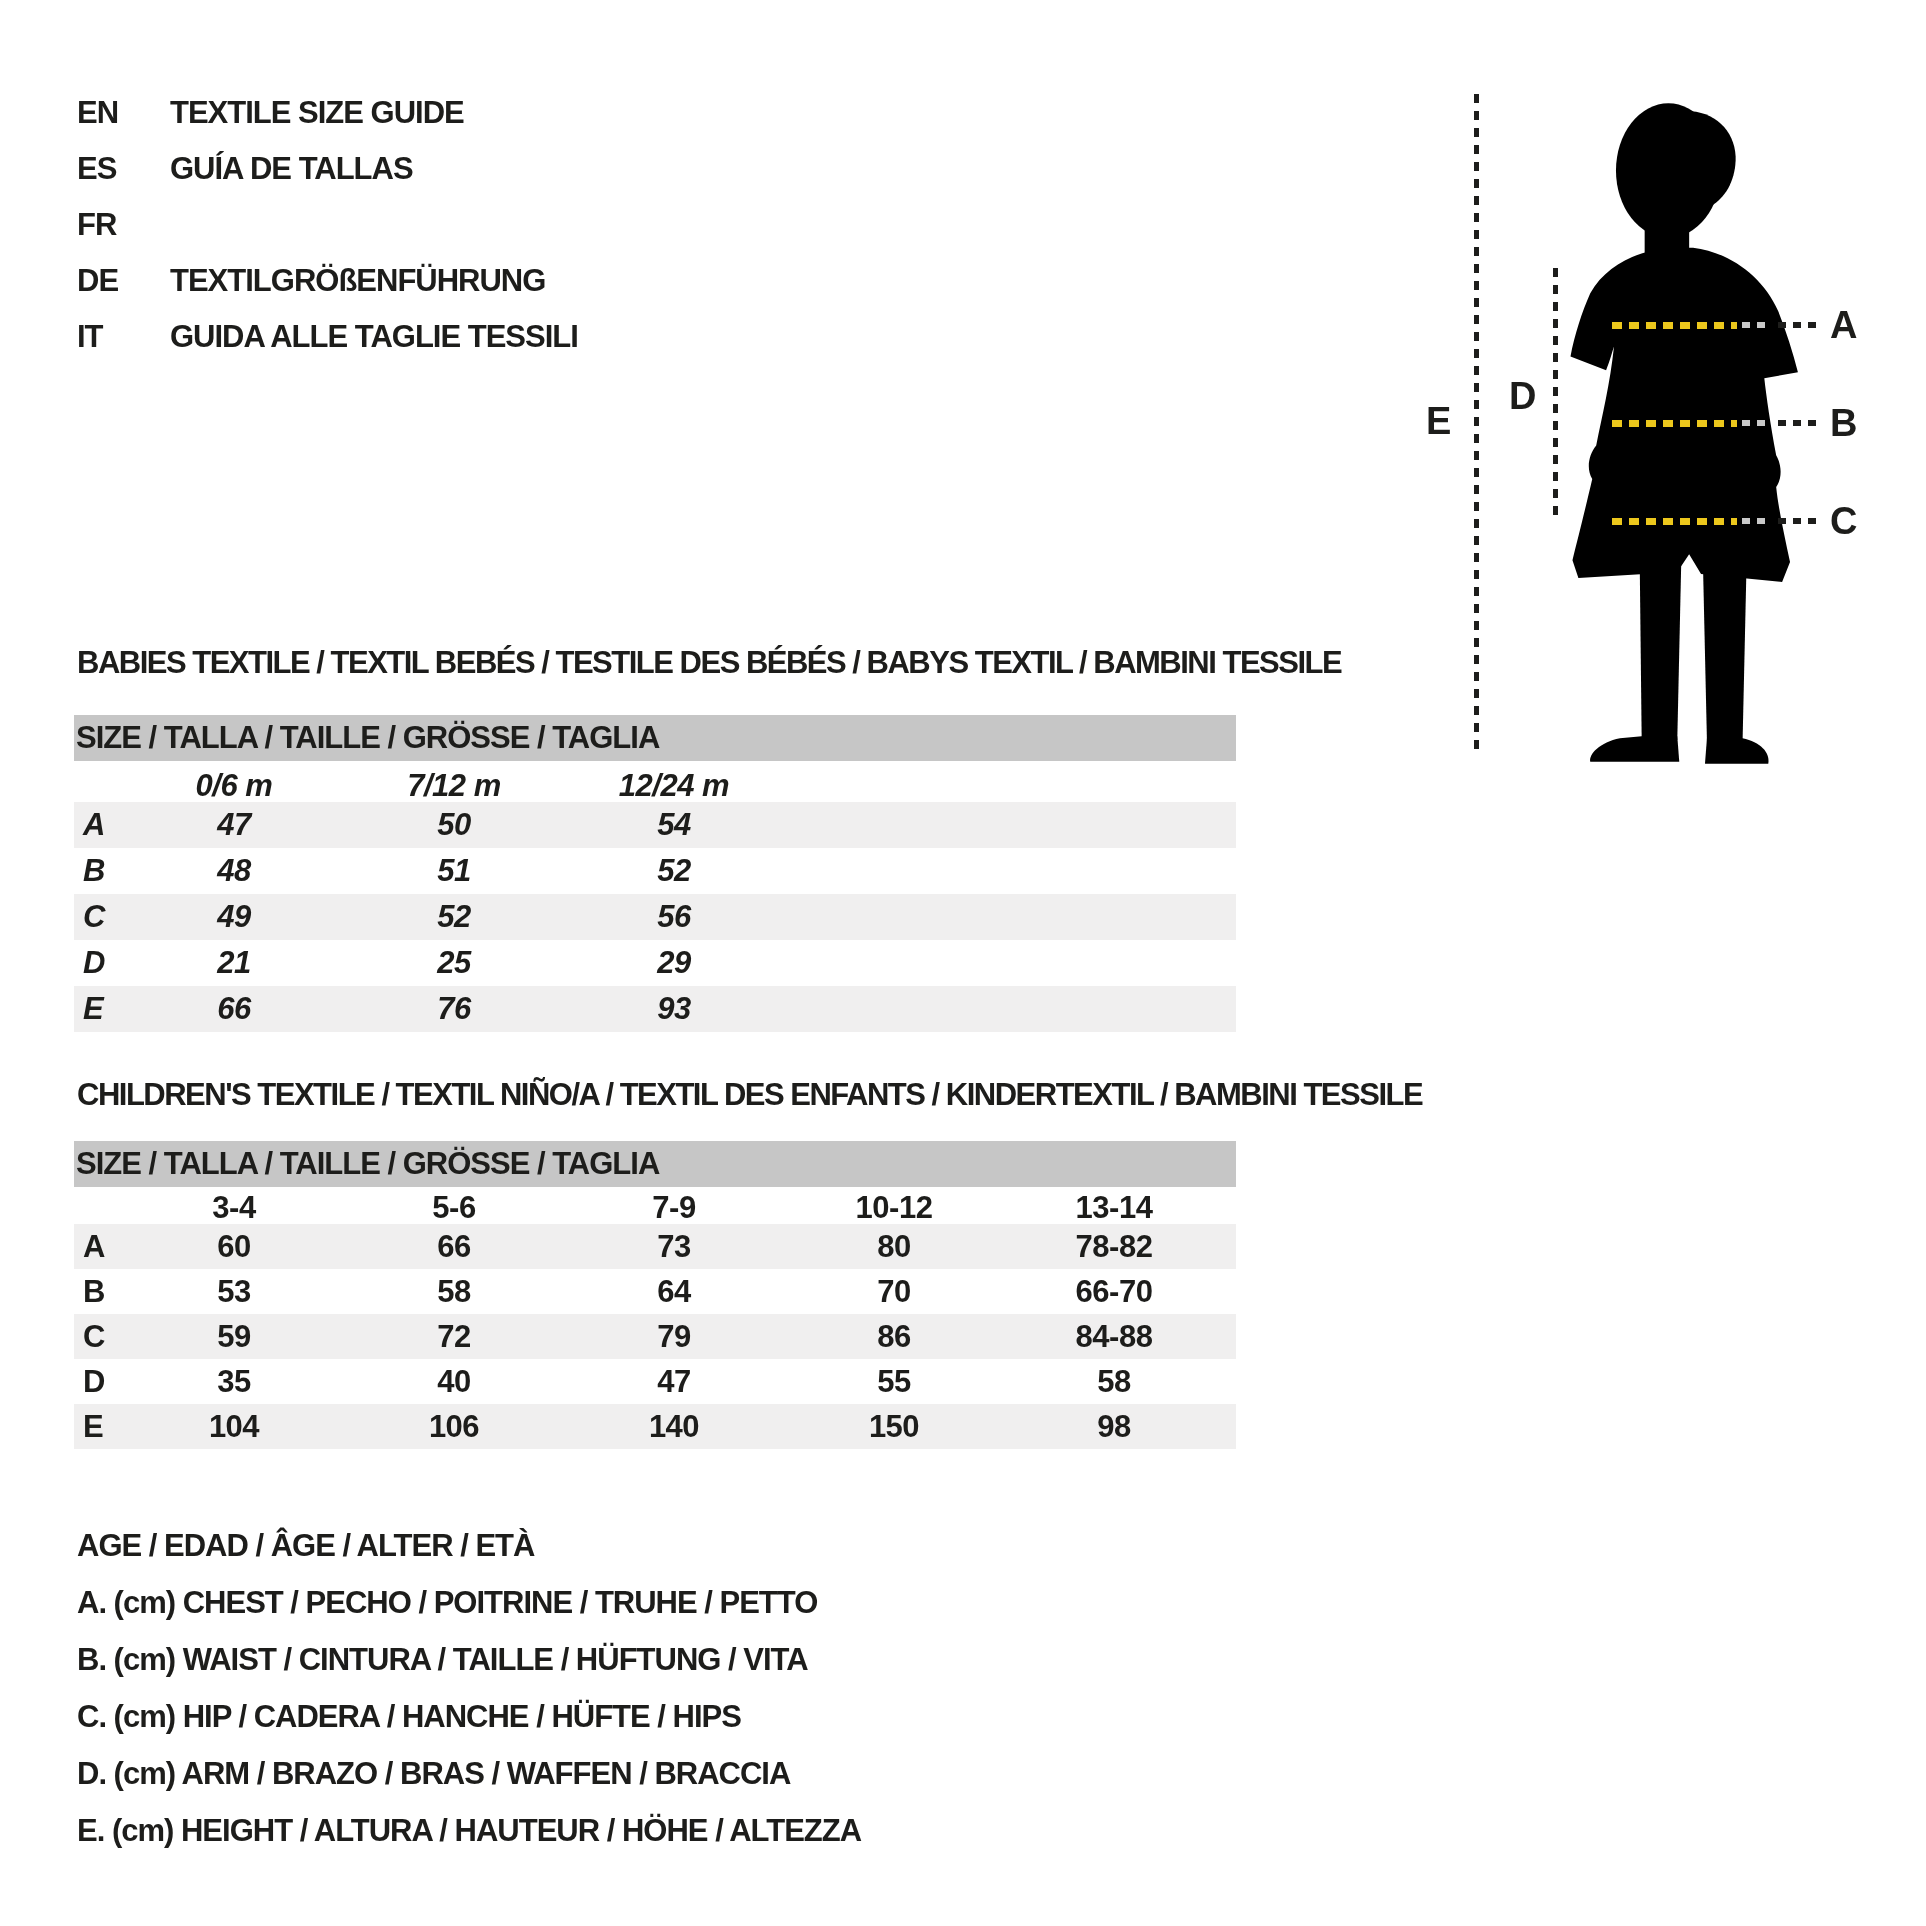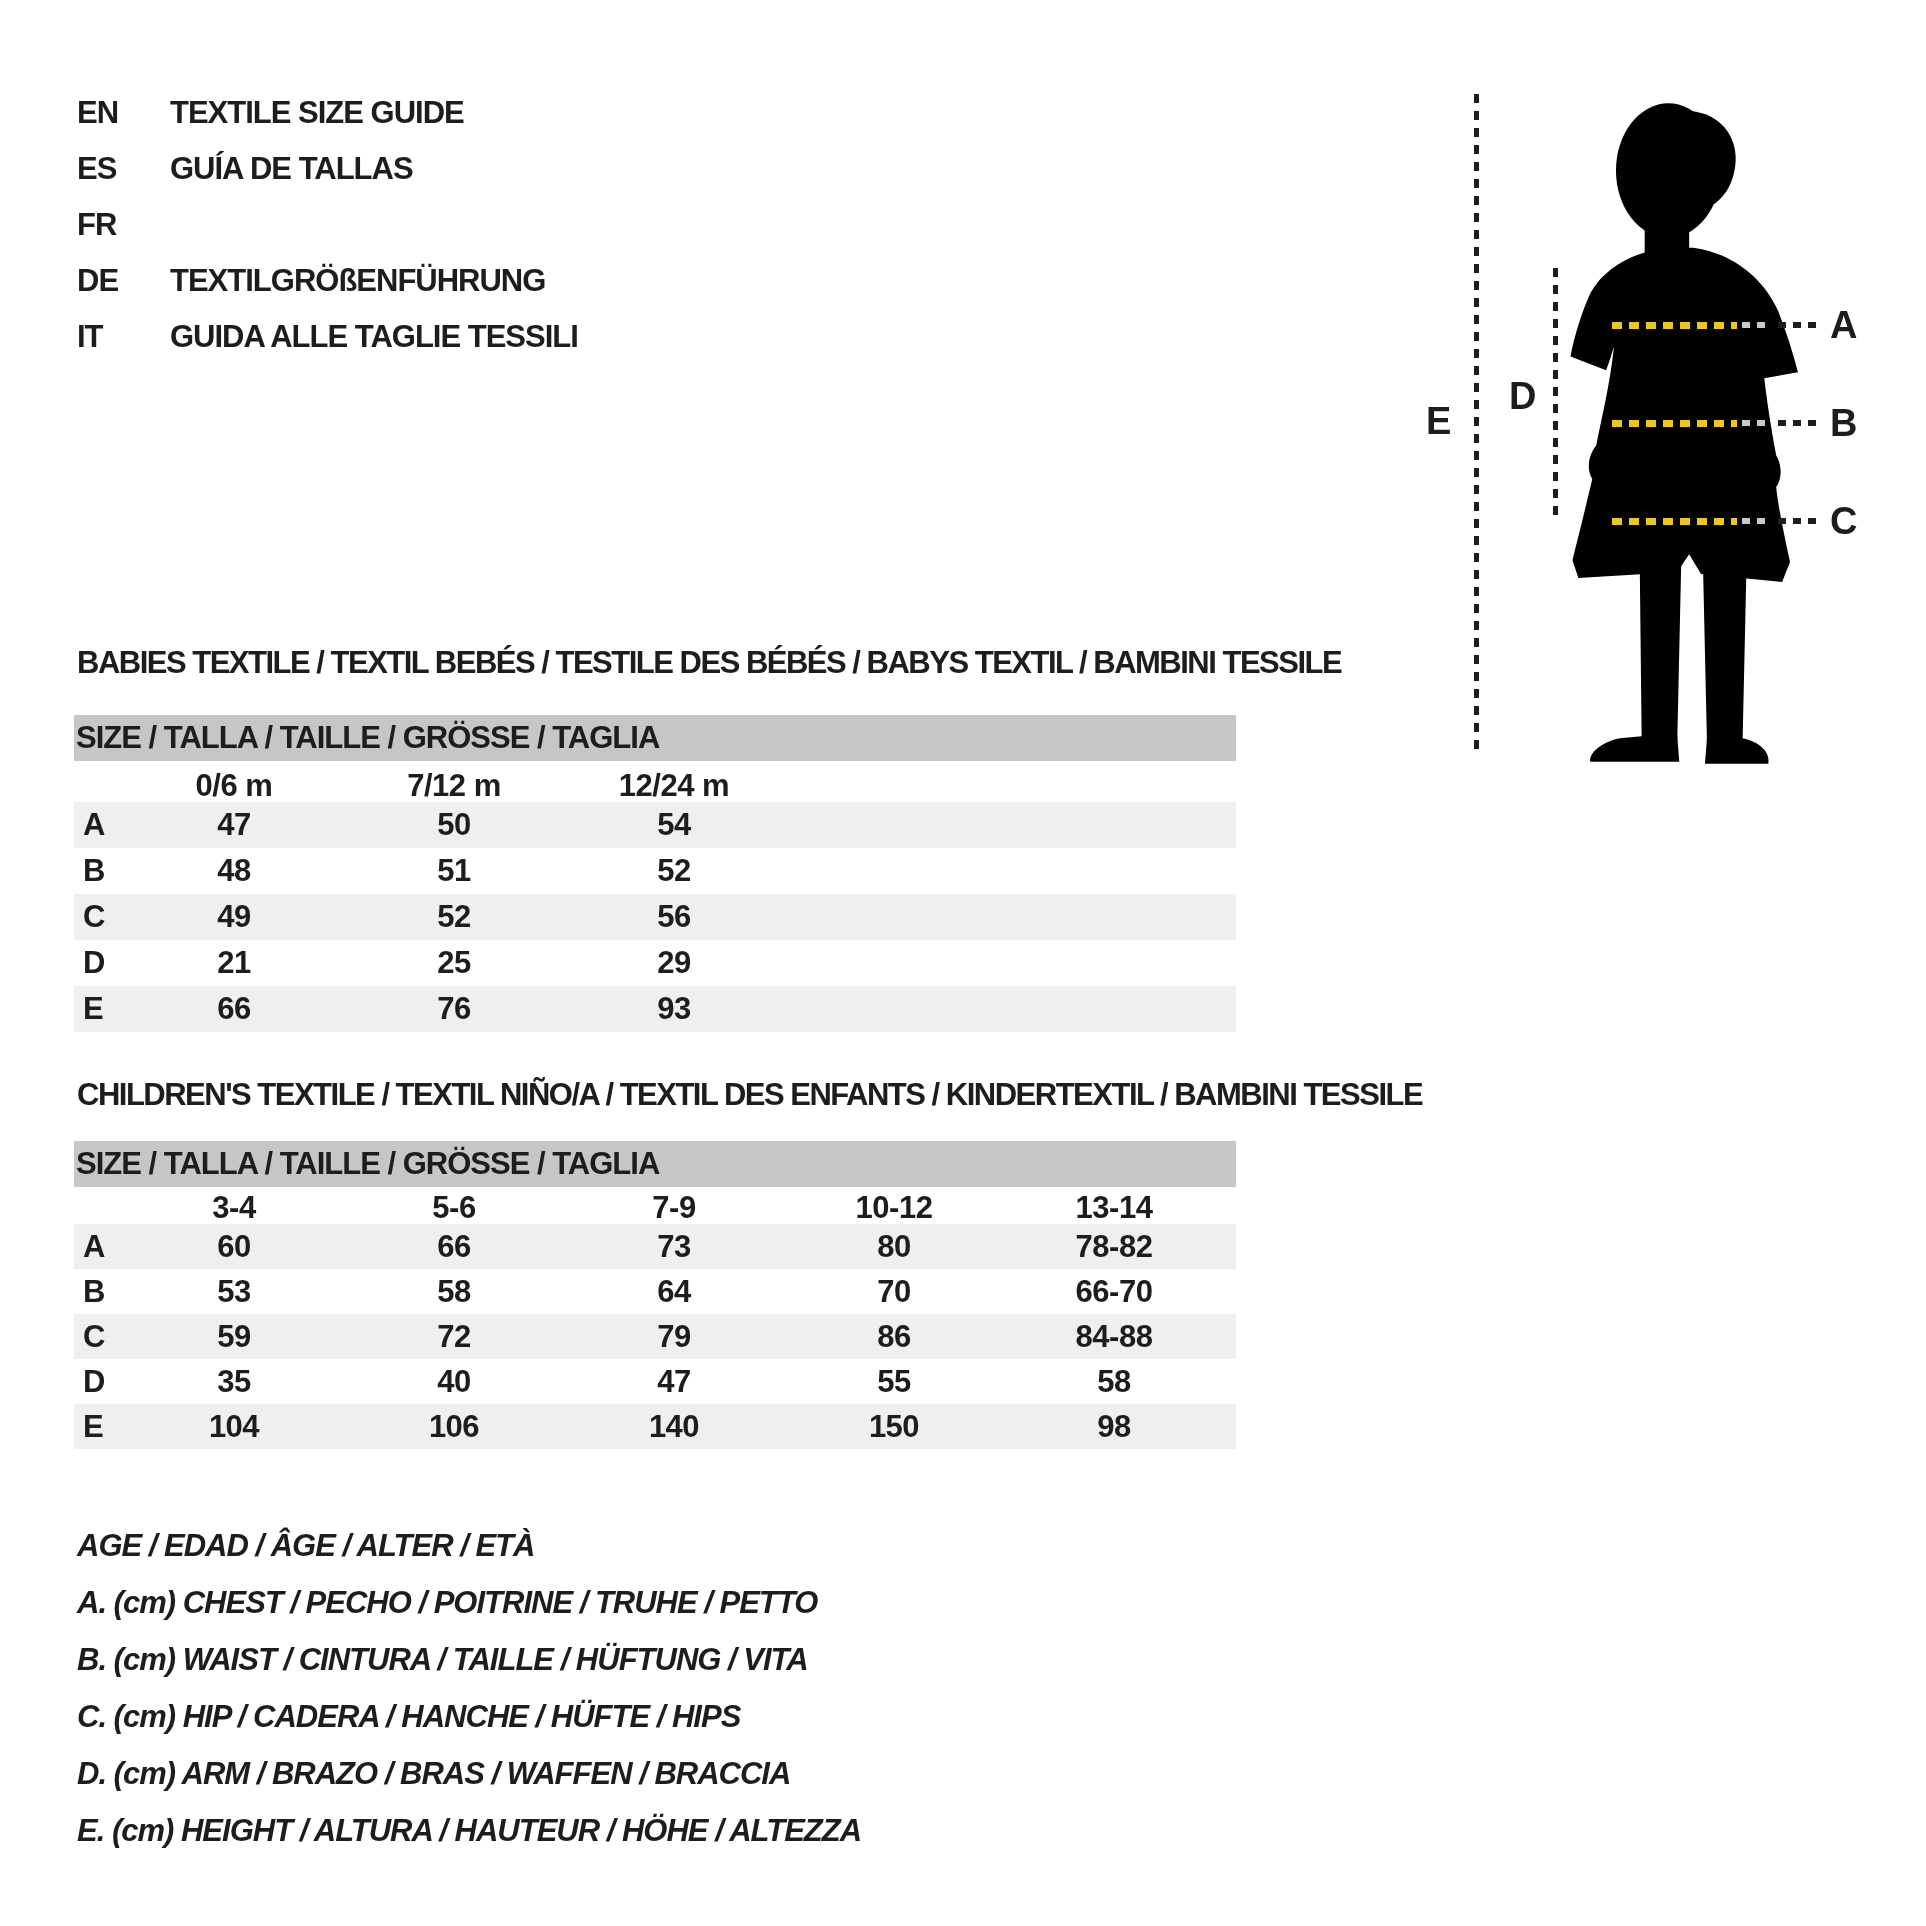--- a/index.html
+++ b/index.html
@@ -38,30 +38,30 @@
   .section-title { position:absolute; left:77px; font-size:31px; letter-spacing:-1.5px; white-space:nowrap; }
 
   
   .size-table { position:absolute; left:74px; width:1162px; }
   .bar {
     height:46px; background:var(--bar,#c6c6c6);
     display:flex; align-items:center; padding-left:2px; box-sizing:border-box;
     font-size:31px; letter-spacing:-1px; white-space:nowrap;
   }
   .grid-row { display:grid; align-items:center; font-size:31px; letter-spacing:-0.5px; }
-  .grid-babies { grid-template-columns:50px 220px 220px 220px 1fr; }
+  .grid-babies { grid-template-columns:50px 220px 220px 220px 1fr;font-style:italic; }
   .grid-children { grid-template-columns:50px 220px 220px 220px 220px 220px 1fr; }
   .cols-row { height:34px; }
   .data-row { height:46px; }
   .data-row.alt { background:var(--stripe,#f0efef); }
   .row-label { padding-left:9px; }
   .cell-c { text-align:center; }
 
   
-  .legend { position:absolute; left:77px; top:1517px;font-style:italic; }
+  .legend { position:absolute; left:77px; top:1517px; }
   .legend-row { display:flex; align-items:center; height:57px; font-size:31px; letter-spacing:-1px; white-space:nowrap; }
 </style>
 </head>
 <body>
 
 <div class="page">
 
   <div class="hdr">
     <div class="hdr-row">
       <span class="hdr-code">EN</span>

